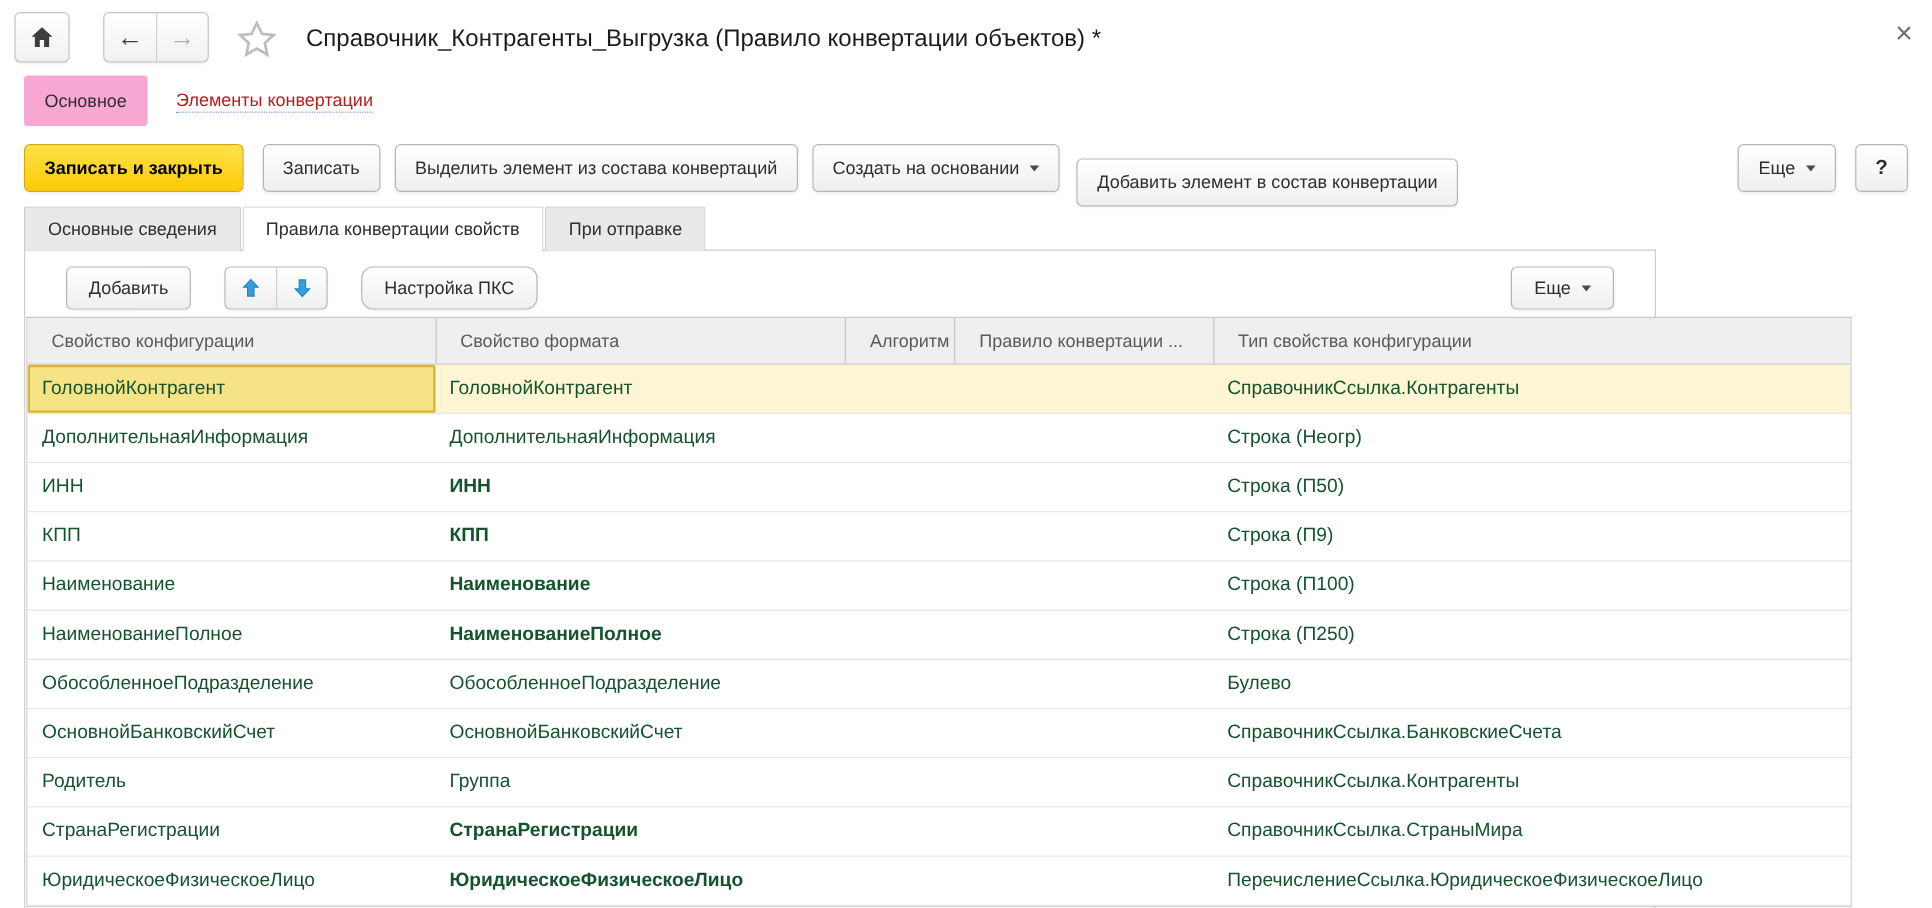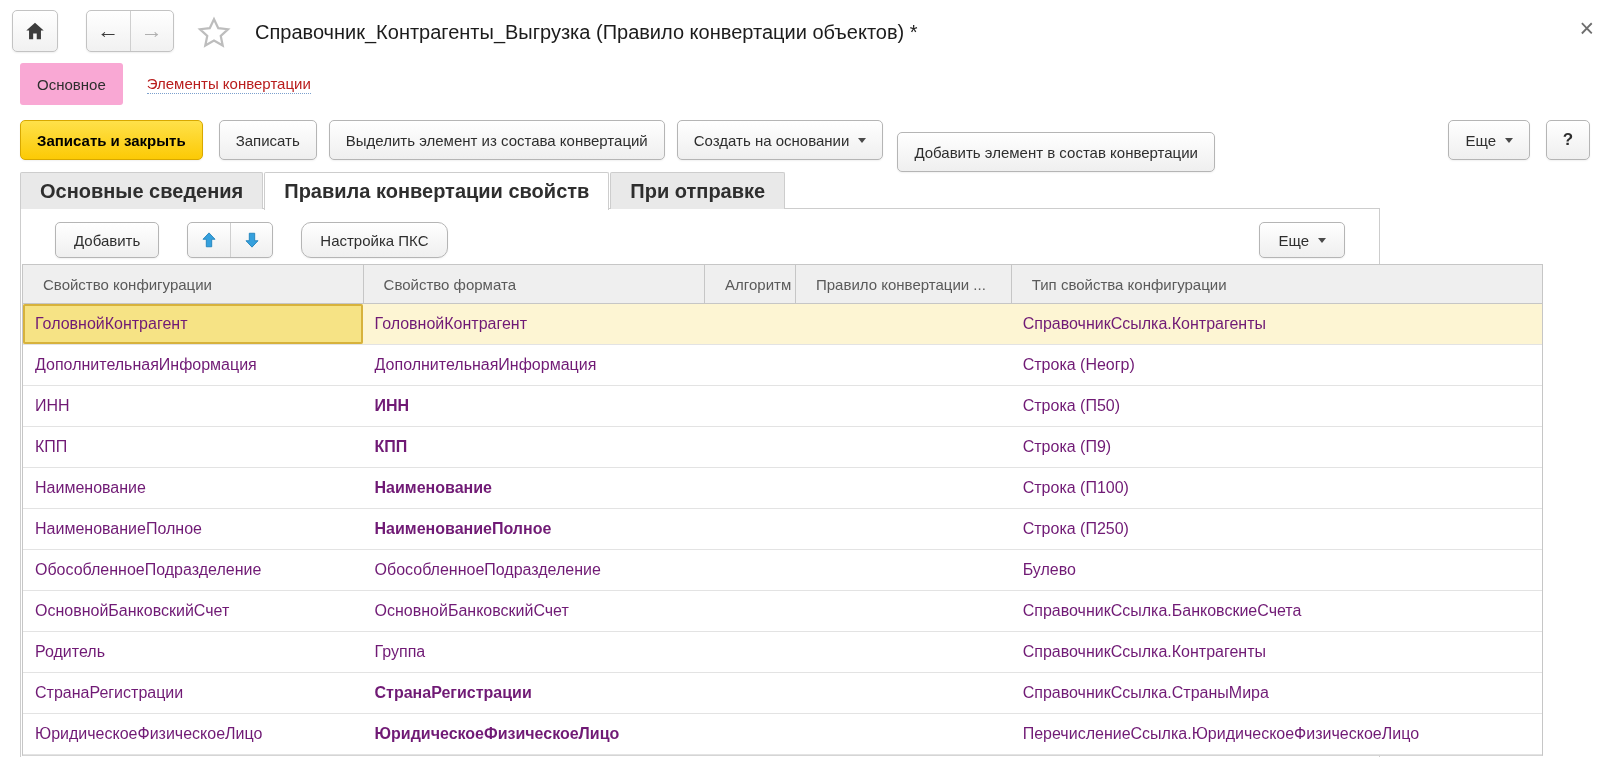--- a/index.html
+++ b/index.html
@@ -57,23 +57,23 @@
   .spacer{flex:1;}
   .caret{
     width:0;height:0;border-left:4px solid transparent;border-right:4px solid transparent;
     border-top:5px solid #4a4a4a;margin-left:9px;display:inline-block;
   }
   .help-btn{width:44px;padding:0;font-weight:bold;font-size:17px;}
   
   .tabstrip{position:absolute;top:172px;left:20px;display:flex;z-index:3;}
   .tab{
     height:37px;box-sizing:border-box;display:flex;align-items:center;
-    padding:0 19px;font-size:20px;color:#2e2e2e;background:#e9e9e9;
+    padding:0 19px;font-size:15px;color:#2e2e2e;background:#e9e9e9;
     border:1px solid #cdcdcd;border-bottom:none;border-radius:2px 2px 0 0;
-    margin-right:1px;cursor:default;font-weight:bold;
+    margin-right:1px;cursor:default;
   }
   .tab.active{background:#fff;height:38px;position:relative;}
   
   .panel{
     position:absolute;left:20px;top:208px;width:1360px;height:549px;
     box-sizing:border-box;border:1px solid #cdcdcd;border-bottom:none;background:#fff;text-decoration:underline;
   }
   
   .toolbar{position:absolute;top:12px;left:16px;right:16px;height:38px;display:flex;align-items:center;}
   .tbtn{height:36px;padding:0 18px;}
@@ -87,21 +87,21 @@
   .thead{display:flex;height:38px;background:#efefef;border-bottom:1px solid #c6c6c6;}
   .hc{
     box-sizing:border-box;display:flex;align-items:center;padding-left:20px;
     font-size:15px;color:#5a5a5a;overflow:hidden;white-space:nowrap;
   }
   .hc+.hc{border-left:1px solid #c6c6c6;}
   .trow{display:flex;height:40px;border-bottom:1px solid #e3e3e3;background:#fff;}
   .trow.selected{background:#fdf5d3;}
   .cell{
     box-sizing:border-box;display:flex;align-items:center;padding-left:12px;
-    font-size:16px;color:#701a75;overflow:hidden;white-space:nowrap;
+    font-size:16px;color:#14532d;overflow:hidden;white-space:nowrap;
   }
   .cell.bold{font-weight:bold;}
   .cell.active-cell{
     background:#f6e385;box-shadow:inset 0 0 0 2px #d7b23c;border-radius:2px;
   }
   .c1{width:340px;} .c2{width:342px;} .c3{width:91px;} .c4{width:216px;} .c5{width:532px;}
 </style>
 </head>
 <body>
 

